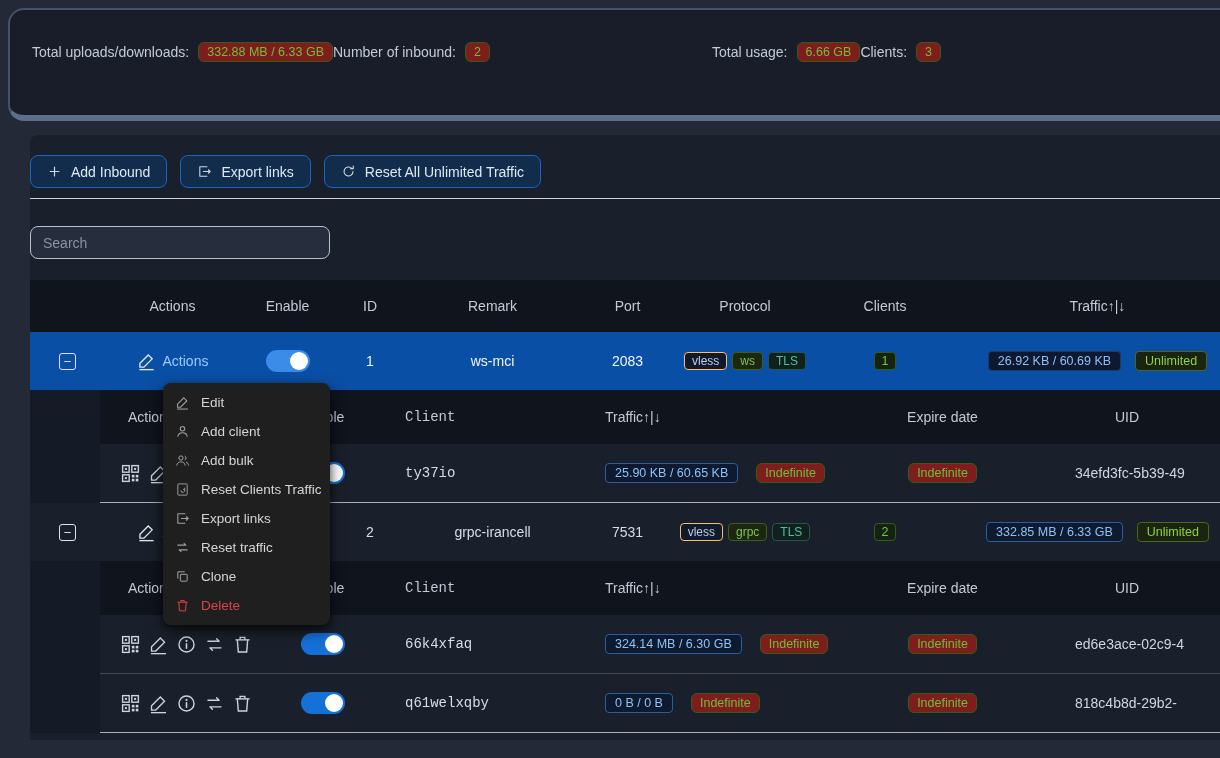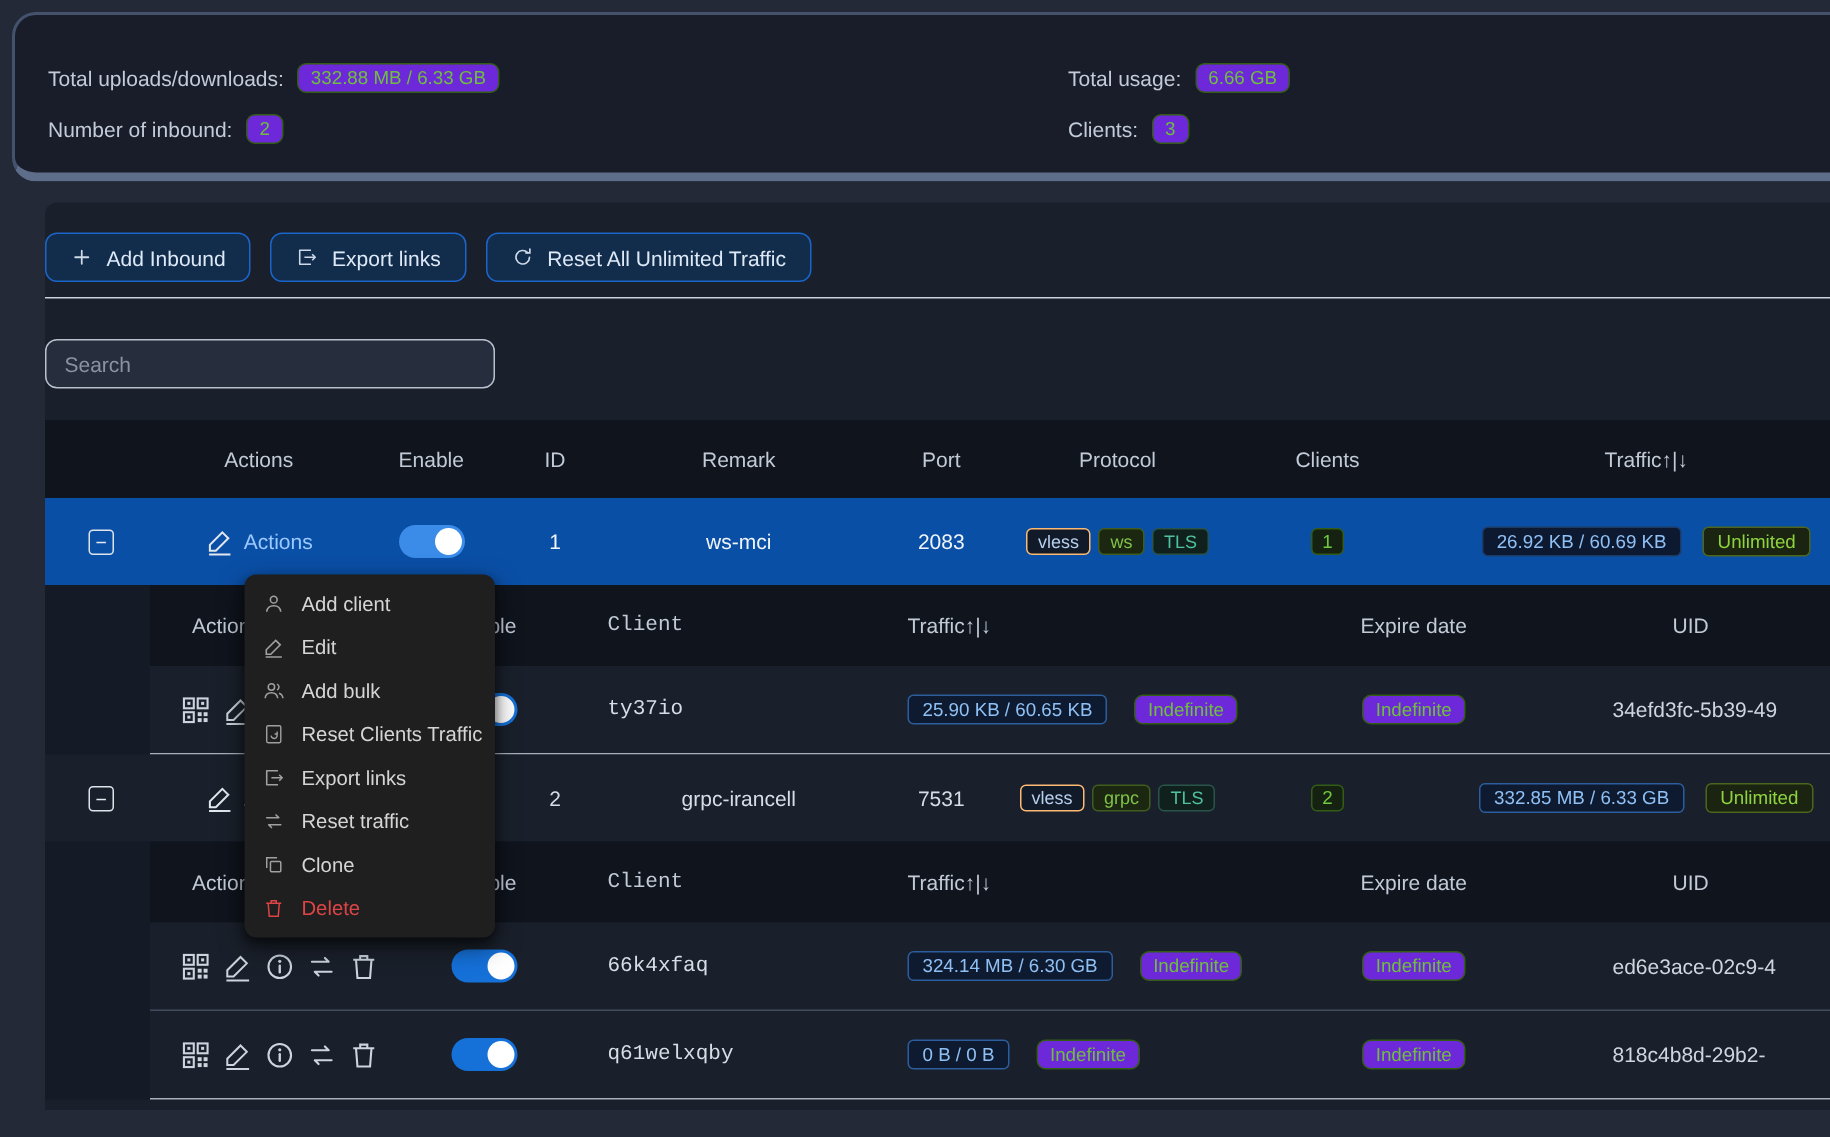--- a/index.html
+++ b/index.html
@@ -10,27 +10,27 @@
     color:#d6dde6; font-size:14px; position:relative;
   }
   svg { display:block; }
 
   
   .stats-card {
     position:absolute; left:8px; top:8px; width:1420px; height:113px;
     background:#181d29; border:2px solid #44526d; border-bottom:6px solid #5e6d89;
     border-radius:16px;
   }
-  .stats-col { position:absolute; top:30px; display:flex; flex-direction:column; gap:11px; }
+  .stats-col { position:absolute; top:30px; display:flex; flex-direction:row; }
   .stats-col.left { left:22px; }
   .stats-col.right { left:702px;text-align:right; }
   .stat-row { display:flex; align-items:center; gap:9px; height:23px; }
   .stat-label { color:#c3cbd8; }
   .badge-green {
-    background:#6d28d9; border:1px solid #335c17; color:#6fbf3e;
+    background:#7f1d1d; border:1px solid #335c17; color:#6fbf3e;
     border-radius:6px; padding:2px 8px; font-size:12.5px; white-space:nowrap;
   }
 
   
   .main-panel {
     position:absolute; left:30px; top:135px; width:1480px; height:605px;
     background:#1a202b; border-radius:8px 0 0 0;
   }
   .toolbar { display:flex; gap:13px; padding-top:20px; height:53px; }
   .btn {
@@ -490,37 +490,37 @@
         </div>
       </div>
     </div>
 
   </div>
 </div>
 
 <div class="dropdown">
   <div class="menu-item">
     <span>
+        <svg viewBox="0 0 24 25">
+          <path d="M14.2 4.8l5 5L8.7 20.3H3.7v-5L14.2 4.8z" fill="none" stroke="currentColor" stroke-width="1.8"></path>
+          <path d="M3 23.4h18" stroke="currentColor" stroke-width="1.8"></path>
+        </svg>
+      </span>
+    <span>Edit</span>
+  </div>
+  <div class="menu-item">
+    <span>
         <svg viewBox="0 0 24 24">
           <g fill="none" stroke="currentColor" stroke-width="1.7">
             <circle cx="12" cy="7.6" r="3.6"></circle>
             <path d="M4.5 20.5c.5-4.4 3.5-6.4 7.5-6.4s7 2 7.5 6.4"></path>
           </g>
         </svg>
       </span>
     <span>Add client</span>
-  </div>
-  <div class="menu-item">
-    <span>
-        <svg viewBox="0 0 24 25">
-          <path d="M14.2 4.8l5 5L8.7 20.3H3.7v-5L14.2 4.8z" fill="none" stroke="currentColor" stroke-width="1.8"></path>
-          <path d="M3 23.4h18" stroke="currentColor" stroke-width="1.8"></path>
-        </svg>
-      </span>
-    <span>Edit</span>
   </div>
   <div class="menu-item">
     <span>
         <svg viewBox="0 0 24 24">
           <g fill="none" stroke="currentColor" stroke-width="1.6">
             <circle cx="9.5" cy="8" r="3.4"></circle>
             <path d="M2.8 20c.4-4 3-5.8 6.7-5.8s6.3 1.8 6.7 5.8"></path>
             <path d="M15.5 4.9a3.4 3.4 0 010 6.3"></path>
             <path d="M17.6 14.6c2.6.8 3.9 2.6 4.2 5.4"></path>
           </g>

